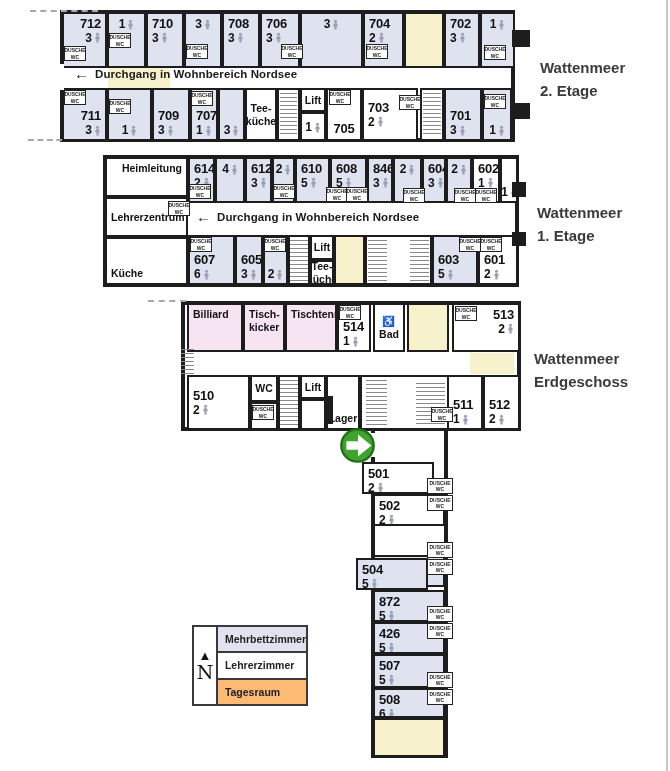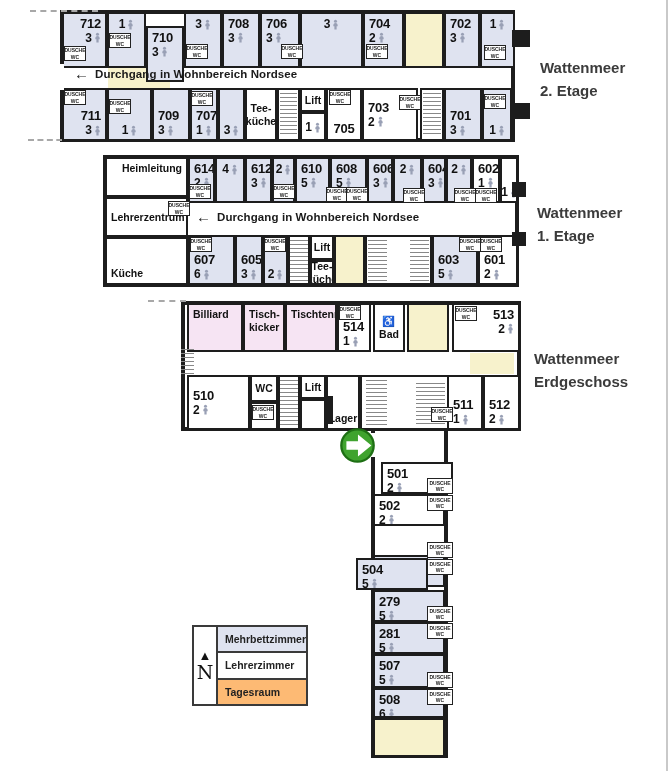--- a/index.html
+++ b/index.html
@@ -112,21 +112,21 @@
     </div>
     <div class="cell m lp-t la-c" style="left: 107px; top: 12px; width: 39px; height: 56px;">
       <span class="bedrow">
         <span>1</span>
         <svg viewBox="0 0 10 14">
           <circle cx="5" cy="2.4" r="2.2"></circle>
           <path d="M5 4.8c2.1 0 3.1 1.5 3.1 3.6v1.2H6.6V14H3.4V9.6H1.9V8.4c0-2.1 1-3.6 3.1-3.6z"></path>
         </svg>
       </span>
     </div>
-    <div class="cell m lp-t la-l" style="left: 146px; top: 12px; width: 38px; height: 56px; margin-top: 14px;">
+    <div class="cell m lp-t la-l" style="left: 146px; top: 12px; width: 38px; height: 56px;">
       <span class="num">710</span>
       <span class="bedrow">
         <span>3</span>
         <svg viewBox="0 0 10 14">
           <circle cx="5" cy="2.4" r="2.2"></circle>
           <path d="M5 4.8c2.1 0 3.1 1.5 3.1 3.6v1.2H6.6V14H3.4V9.6H1.9V8.4c0-2.1 1-3.6 3.1-3.6z"></path>
         </svg>
       </span>
     </div>
     <div class="cell m lp-t la-c" style="left: 184px; top: 12px; width: 38px; height: 56px;">
@@ -356,21 +356,21 @@
       <span class="num">608</span>
       <span class="bedrow">
         <span>5</span>
         <svg viewBox="0 0 10 14">
           <circle cx="5" cy="2.4" r="2.2"></circle>
           <path d="M5 4.8c2.1 0 3.1 1.5 3.1 3.6v1.2H6.6V14H3.4V9.6H1.9V8.4c0-2.1 1-3.6 3.1-3.6z"></path>
         </svg>
       </span>
     </div>
     <div class="cell m lp-t la-l" style="left: 367px; top: 157px; width: 26px; height: 46px;">
-      <span class="num">606</span>
+      <span class="num">846</span>
       <span class="bedrow">
         <span>3</span>
         <svg viewBox="0 0 10 14">
           <circle cx="5" cy="2.4" r="2.2"></circle>
           <path d="M5 4.8c2.1 0 3.1 1.5 3.1 3.6v1.2H6.6V14H3.4V9.6H1.9V8.4c0-2.1 1-3.6 3.1-3.6z"></path>
         </svg>
       </span>
     </div>
     <div class="cell m lp-t la-c" style="left: 393px; top: 157px; width: 29px; height: 46px;">
       <span class="bedrow">
@@ -549,21 +549,21 @@
     <div class="cell l lp-b la-l" style="left: 483px; top: 375px; width: 37px; height: 55px;">
       <span class="num">512</span>
       <span class="bedrow">
         <span>2</span>
         <svg viewBox="0 0 10 14">
           <circle cx="5" cy="2.4" r="2.2"></circle>
           <path d="M5 4.8c2.1 0 3.1 1.5 3.1 3.6v1.2H6.6V14H3.4V9.6H1.9V8.4c0-2.1 1-3.6 3.1-3.6z"></path>
         </svg>
       </span>
     </div>
-    <div class="cell l lp-t la-l" style="left: 381px; top: 462px; width: 72px; height: 32px;">
+    <div class="cell l lp-t la-l" style="left: 362px; top: 462px; width: 72px; height: 32px;">
       <span class="num">501</span>
       <span class="bedrow">
         <span>2</span>
         <svg viewBox="0 0 10 14">
           <circle cx="5" cy="2.4" r="2.2"></circle>
           <path d="M5 4.8c2.1 0 3.1 1.5 3.1 3.6v1.2H6.6V14H3.4V9.6H1.9V8.4c0-2.1 1-3.6 3.1-3.6z"></path>
         </svg>
       </span>
     </div>
     <div class="cell l lp-t la-l" style="left: 373px; top: 494px; width: 72px; height: 32px;">
@@ -590,31 +590,31 @@
       <span class="num">504</span>
       <span class="bedrow">
         <span>5</span>
         <svg viewBox="0 0 10 14">
           <circle cx="5" cy="2.4" r="2.2"></circle>
           <path d="M5 4.8c2.1 0 3.1 1.5 3.1 3.6v1.2H6.6V14H3.4V9.6H1.9V8.4c0-2.1 1-3.6 3.1-3.6z"></path>
         </svg>
       </span>
     </div>
     <div class="cell m lp-t la-l" style="left: 373px; top: 590px; width: 72px; height: 32px;">
-      <span class="num">279</span>
+      <span class="num">872</span>
       <span class="bedrow">
         <span>5</span>
         <svg viewBox="0 0 10 14">
           <circle cx="5" cy="2.4" r="2.2"></circle>
           <path d="M5 4.8c2.1 0 3.1 1.5 3.1 3.6v1.2H6.6V14H3.4V9.6H1.9V8.4c0-2.1 1-3.6 3.1-3.6z"></path>
         </svg>
       </span>
     </div>
     <div class="cell m lp-t la-l" style="left: 373px; top: 622px; width: 72px; height: 32px;">
-      <span class="num">281</span>
+      <span class="num">426</span>
       <span class="bedrow">
         <span>5</span>
         <svg viewBox="0 0 10 14">
           <circle cx="5" cy="2.4" r="2.2"></circle>
           <path d="M5 4.8c2.1 0 3.1 1.5 3.1 3.6v1.2H6.6V14H3.4V9.6H1.9V8.4c0-2.1 1-3.6 3.1-3.6z"></path>
         </svg>
       </span>
     </div>
     <div class="cell m lp-t la-l" style="left: 373px; top: 654px; width: 72px; height: 34px;">
       <span class="num">507</span>

